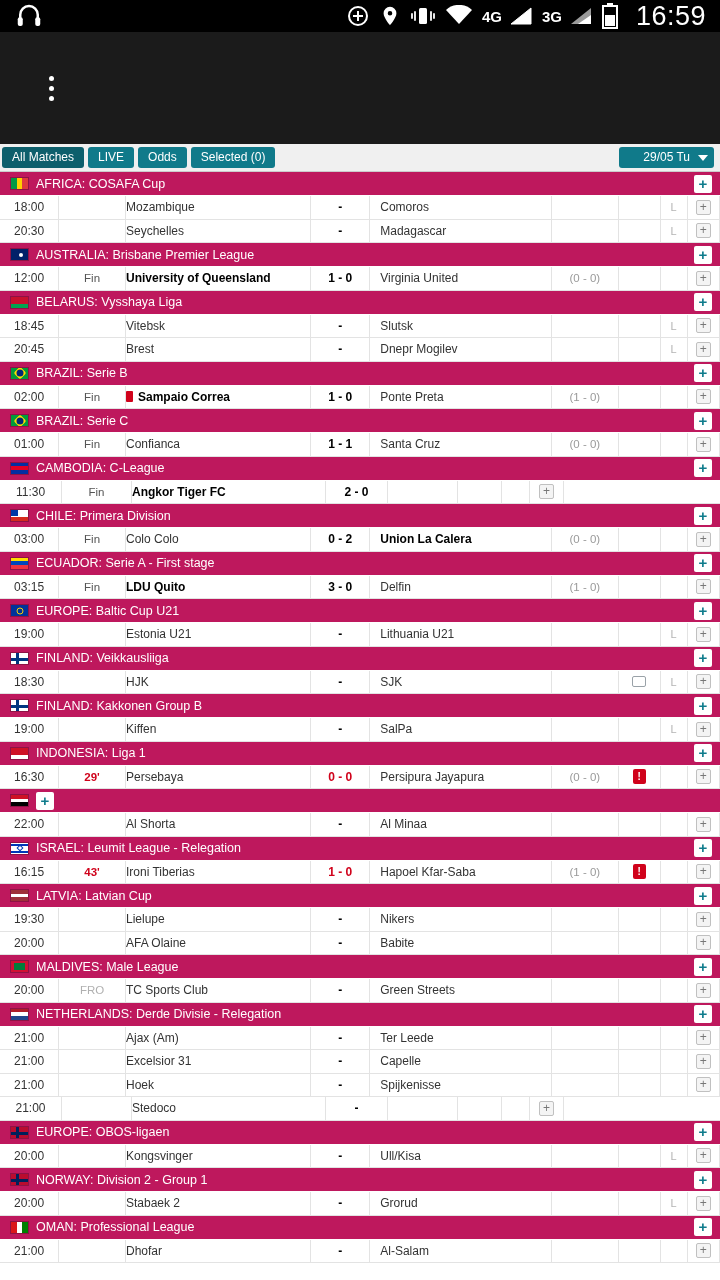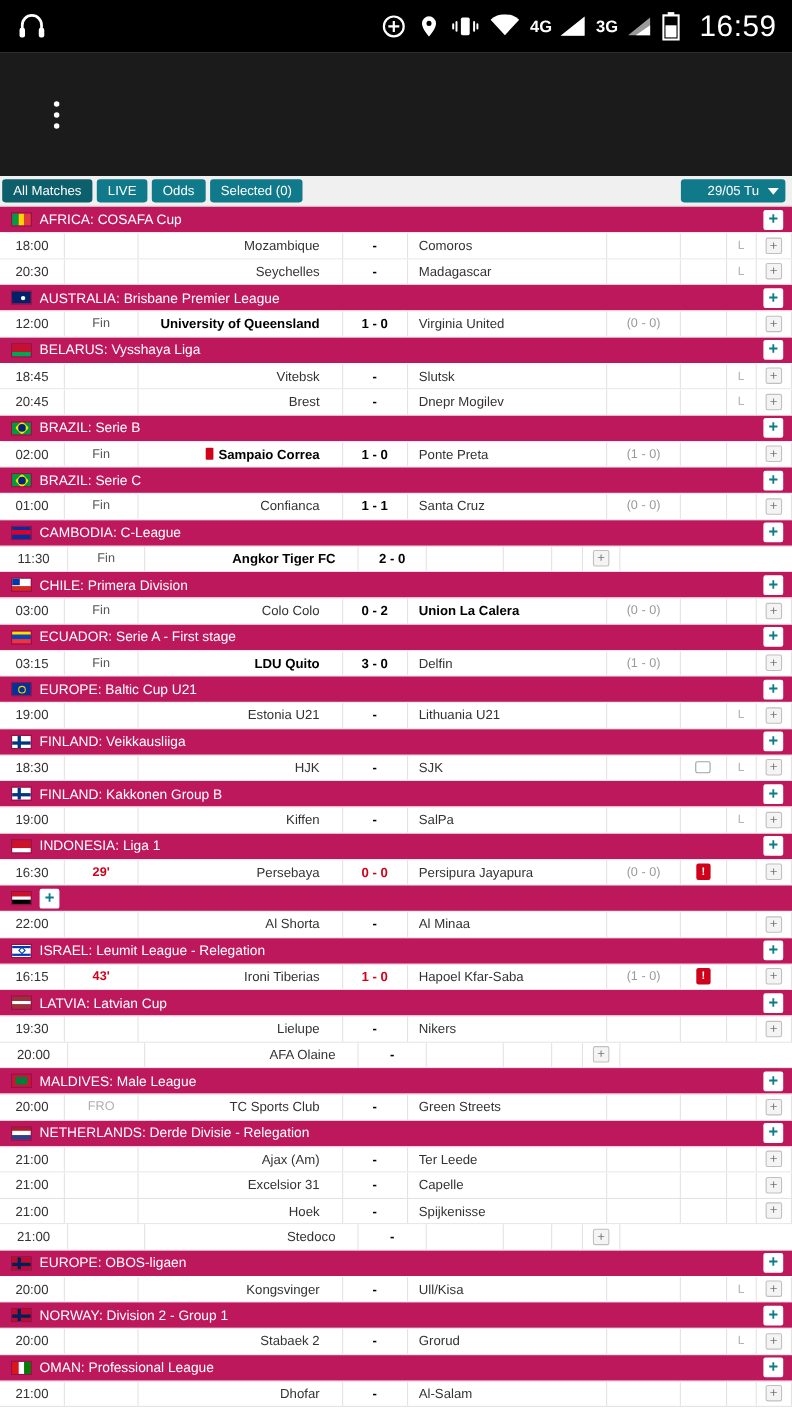--- a/index.html
+++ b/index.html
@@ -5,21 +5,21 @@
   * { box-sizing: border-box; margin: 0; padding: 0; }
   html, body {
     width: 720px; height: 1280px;
     background: #ffffff;
     font-family: "Liberation Sans", sans-serif;
     overflow: hidden;
   }
 
   
   .statusbar {
-    height: 48px;
+    height: 32px;
     background: #000000;
     color: #ffffff;
     display: flex;
     align-items: center;
     padding: 0 14px;
     gap: 10px;
   }
   .statusbar .left { display: flex; align-items: center; flex: 0 0 auto; }
   .statusbar .spacer { flex: 1 1 auto; }
   .statusbar .icons { display: flex; align-items: center; gap: 9px; }
@@ -148,21 +148,21 @@
     border-bottom: 1px solid #e3e3e3;
     background: #ffffff;
   }
   .match > div {
     display: flex;
     align-items: center;
     border-right: 1px solid #e3e3e3;
   }
   .c-time   { width: 62px; justify-content: center; color: #333; }
   .c-status { width: 70px; justify-content: center; color: #555; font-size: 11.5px; }
-  .c-home   { width: 194px; justify-content: flex-end; padding-right: 20px; text-align: right; gap:5px;}
+  .c-home   { width: 194px; justify-content: flex-start; padding-right: 0; text-align: right; gap:5px;}
   .c-score  { width: 62px; justify-content: center; color: #333; }
   .c-away   { width: 190px; justify-content: flex-start; padding-left: 10px; }
   .c-ht     { width: 70px; justify-content: center; color: #9a9a9a; font-size: 11.5px; }
   .c-mark   { width: 44px; justify-content: center; }
   .c-ltr    { width: 28px; justify-content: center; }
   .c-add    { width: 34px; justify-content: center; border-right: none; }
 
   .bold { font-weight: 700; color: #000; }
   .live { color: #d0021b; font-weight: 700; }
   .fro  { color: #b0b0b0; }
@@ -708,20 +708,21 @@
         <span class="addicon">+</span>
       </div>
     </div>
     <div class="match">
       <div class="c-time">20:00</div>
       <div class="c-status"></div>
       <div class="c-home">
         <span>AFA Olaine</span>
       </div>
       <div class="c-score bold">-</div>
+      <div class="c-away">Babite</div>
       <div class="c-ht"></div>
       <div class="c-mark"></div>
       <div class="c-ltr lgrey"></div>
       <div class="c-add">
         <span class="addicon">+</span>
       </div>
     </div>
     <div class="league">
       <span class="flag">
         <span class="f-solid" style="background:#d21034"></span>

